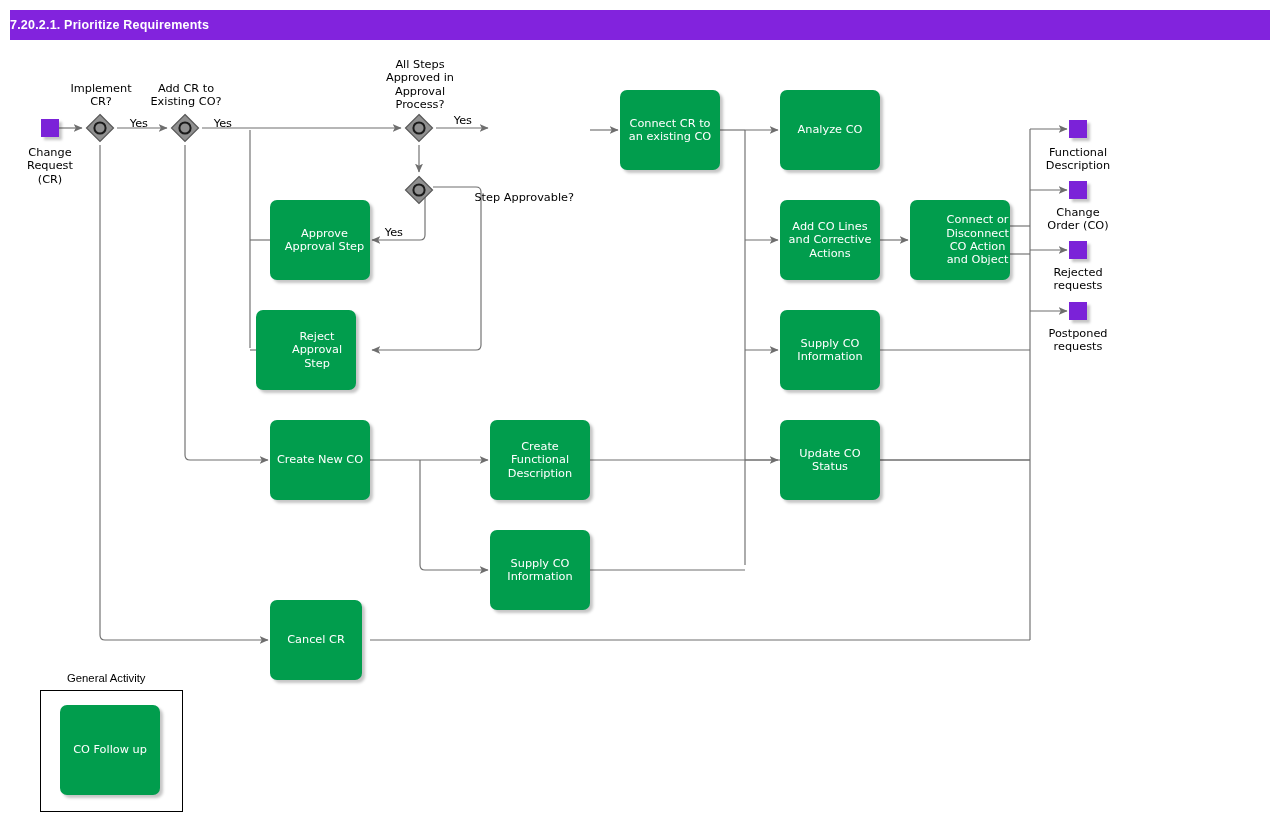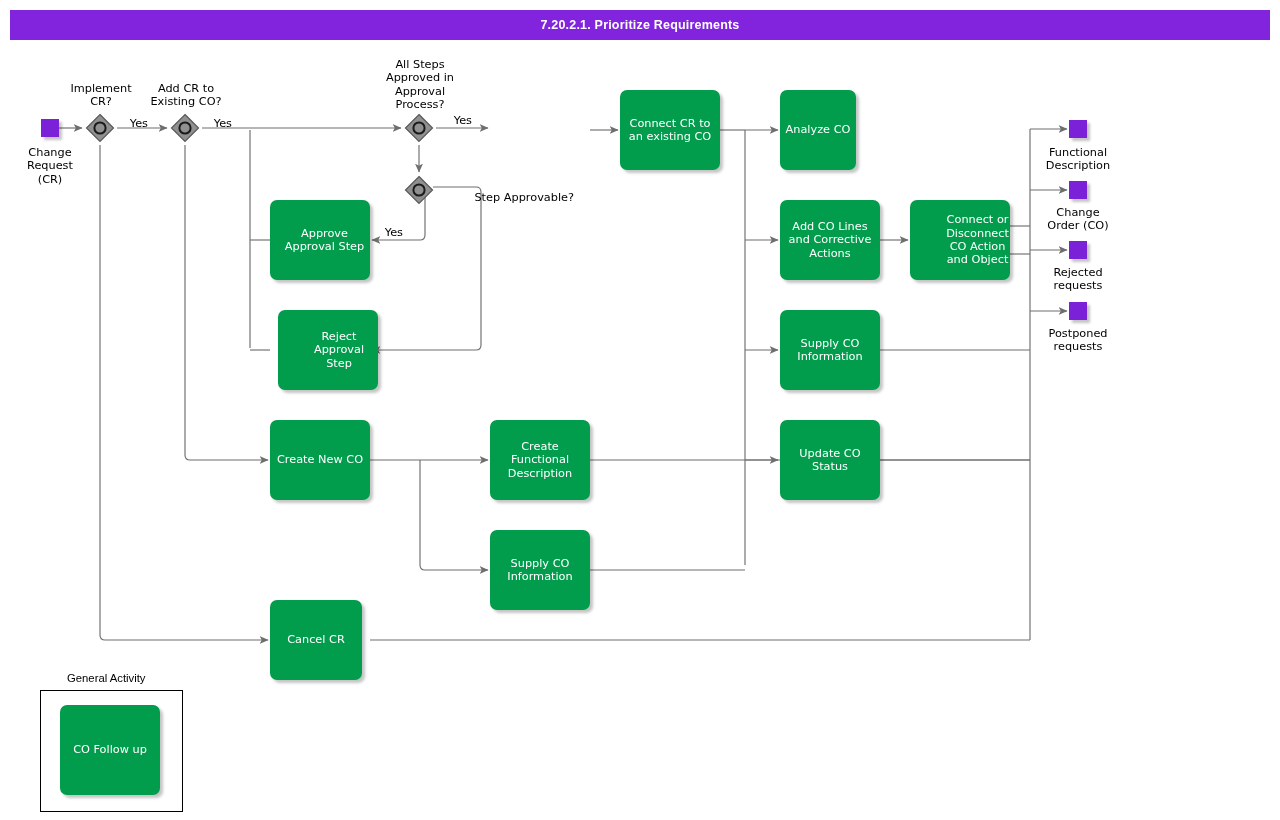--- a/index.html
+++ b/index.html
@@ -1,17 +1,17 @@
 <!DOCTYPE html>
 <html><head>
 <meta charset="utf-8">
 <style>
   html,body{margin:0;padding:0;background:#ffffff;}
   body{width:1280px;height:820px;font-family:"DejaVu Sans",sans-serif;position:relative;overflow:hidden;}
-  #titlebar{position:absolute;left:10px;top:10px;width:1260px;height:30px;background:#8223dd;display:flex;align-items:center;justify-content:center;}
+  #titlebar{position:absolute;left:10px;top:10px;width:1260px;height:30px;background:#8223dd;display:flex;align-items:center;}
   #titlebar .t{color:#ffffff;font-size:12.5px;font-weight:bold;font-family:"Liberation Sans",sans-serif;letter-spacing:.2px;}
   #canvas{position:absolute;left:0;top:0;width:1280px;height:820px;}
   svg.wires{position:absolute;left:0;top:0;width:1280px;height:820px;pointer-events:none;}
   .task{position:absolute;background:#019d4d;border-radius:7px;box-shadow:3px 3px 3px rgba(0,0,0,.23);
         display:flex;align-items:center;justify-content:center;text-align:center;color:#ffffff;
         font-size:11.3px;line-height:13.4px;font-family:"DejaVu Sans",sans-serif;padding:2px;box-sizing:border-box;}
   .endsq{position:absolute;width:18px;height:18px;background:#7b22d8;box-shadow:2.5px 2.5px 2.5px rgba(0,0,0,.23);}
   .gw{position:absolute;width:32px;height:32px;}
   .lbl{position:absolute;font-size:11.3px;line-height:13.4px;color:#000000;text-align:center;
        font-family:"DejaVu Sans",sans-serif;white-space:pre-line;}
@@ -92,39 +92,39 @@
       <path d="M1030,190 L1067,190" marker-end="url(#ah)"></path>
       <path d="M1030,250 L1067,250" marker-end="url(#ah)"></path>
       <path d="M1030,311 L1067,311" marker-end="url(#ah)"></path>
     </g>
   </svg>
 
   <div class="task" style="left:620px;top:90px;width:100px;height:80px;">
     <span>Connect CR to
 an existing CO</span>
     </div>
-  <div class="task" style="left:780px;top:90px;width:76px;height:80px;">
+  <div class="task" style="left:780px;top:90px;width:100px;height:80px;">
     <span>Analyze CO</span>
     </div>
   <div class="task" style="left:270px;top:200px;width:100px;height:80px;padding-left:11px;">
     <span>Approve
 Approval Step</span>
     </div>
   <div class="task" style="left:780px;top:200px;width:100px;height:80px;">
     <span>Add CO Lines
 and Corrective
 Actions</span>
     </div>
   <div class="task" style="left:910px;top:200px;width:100px;height:80px;padding-left:37px;">
     <span>Connect or
 Disconnect CO
 Action and
 Object</span>
     </div>
-  <div class="task" style="left:278px;top:310px;width:100px;height:80px;padding-left:24px;">
+  <div class="task" style="left:256px;top:310px;width:100px;height:80px;padding-left:24px;">
     <span>Reject Approval
 Step</span>
     </div>
   <div class="task" style="left:780px;top:310px;width:100px;height:80px;">
     <span>Supply CO
 Information</span>
     </div>
   <div class="task" style="left:270px;top:420px;width:100px;height:80px;">
     <span>Create New CO</span>
     </div>

